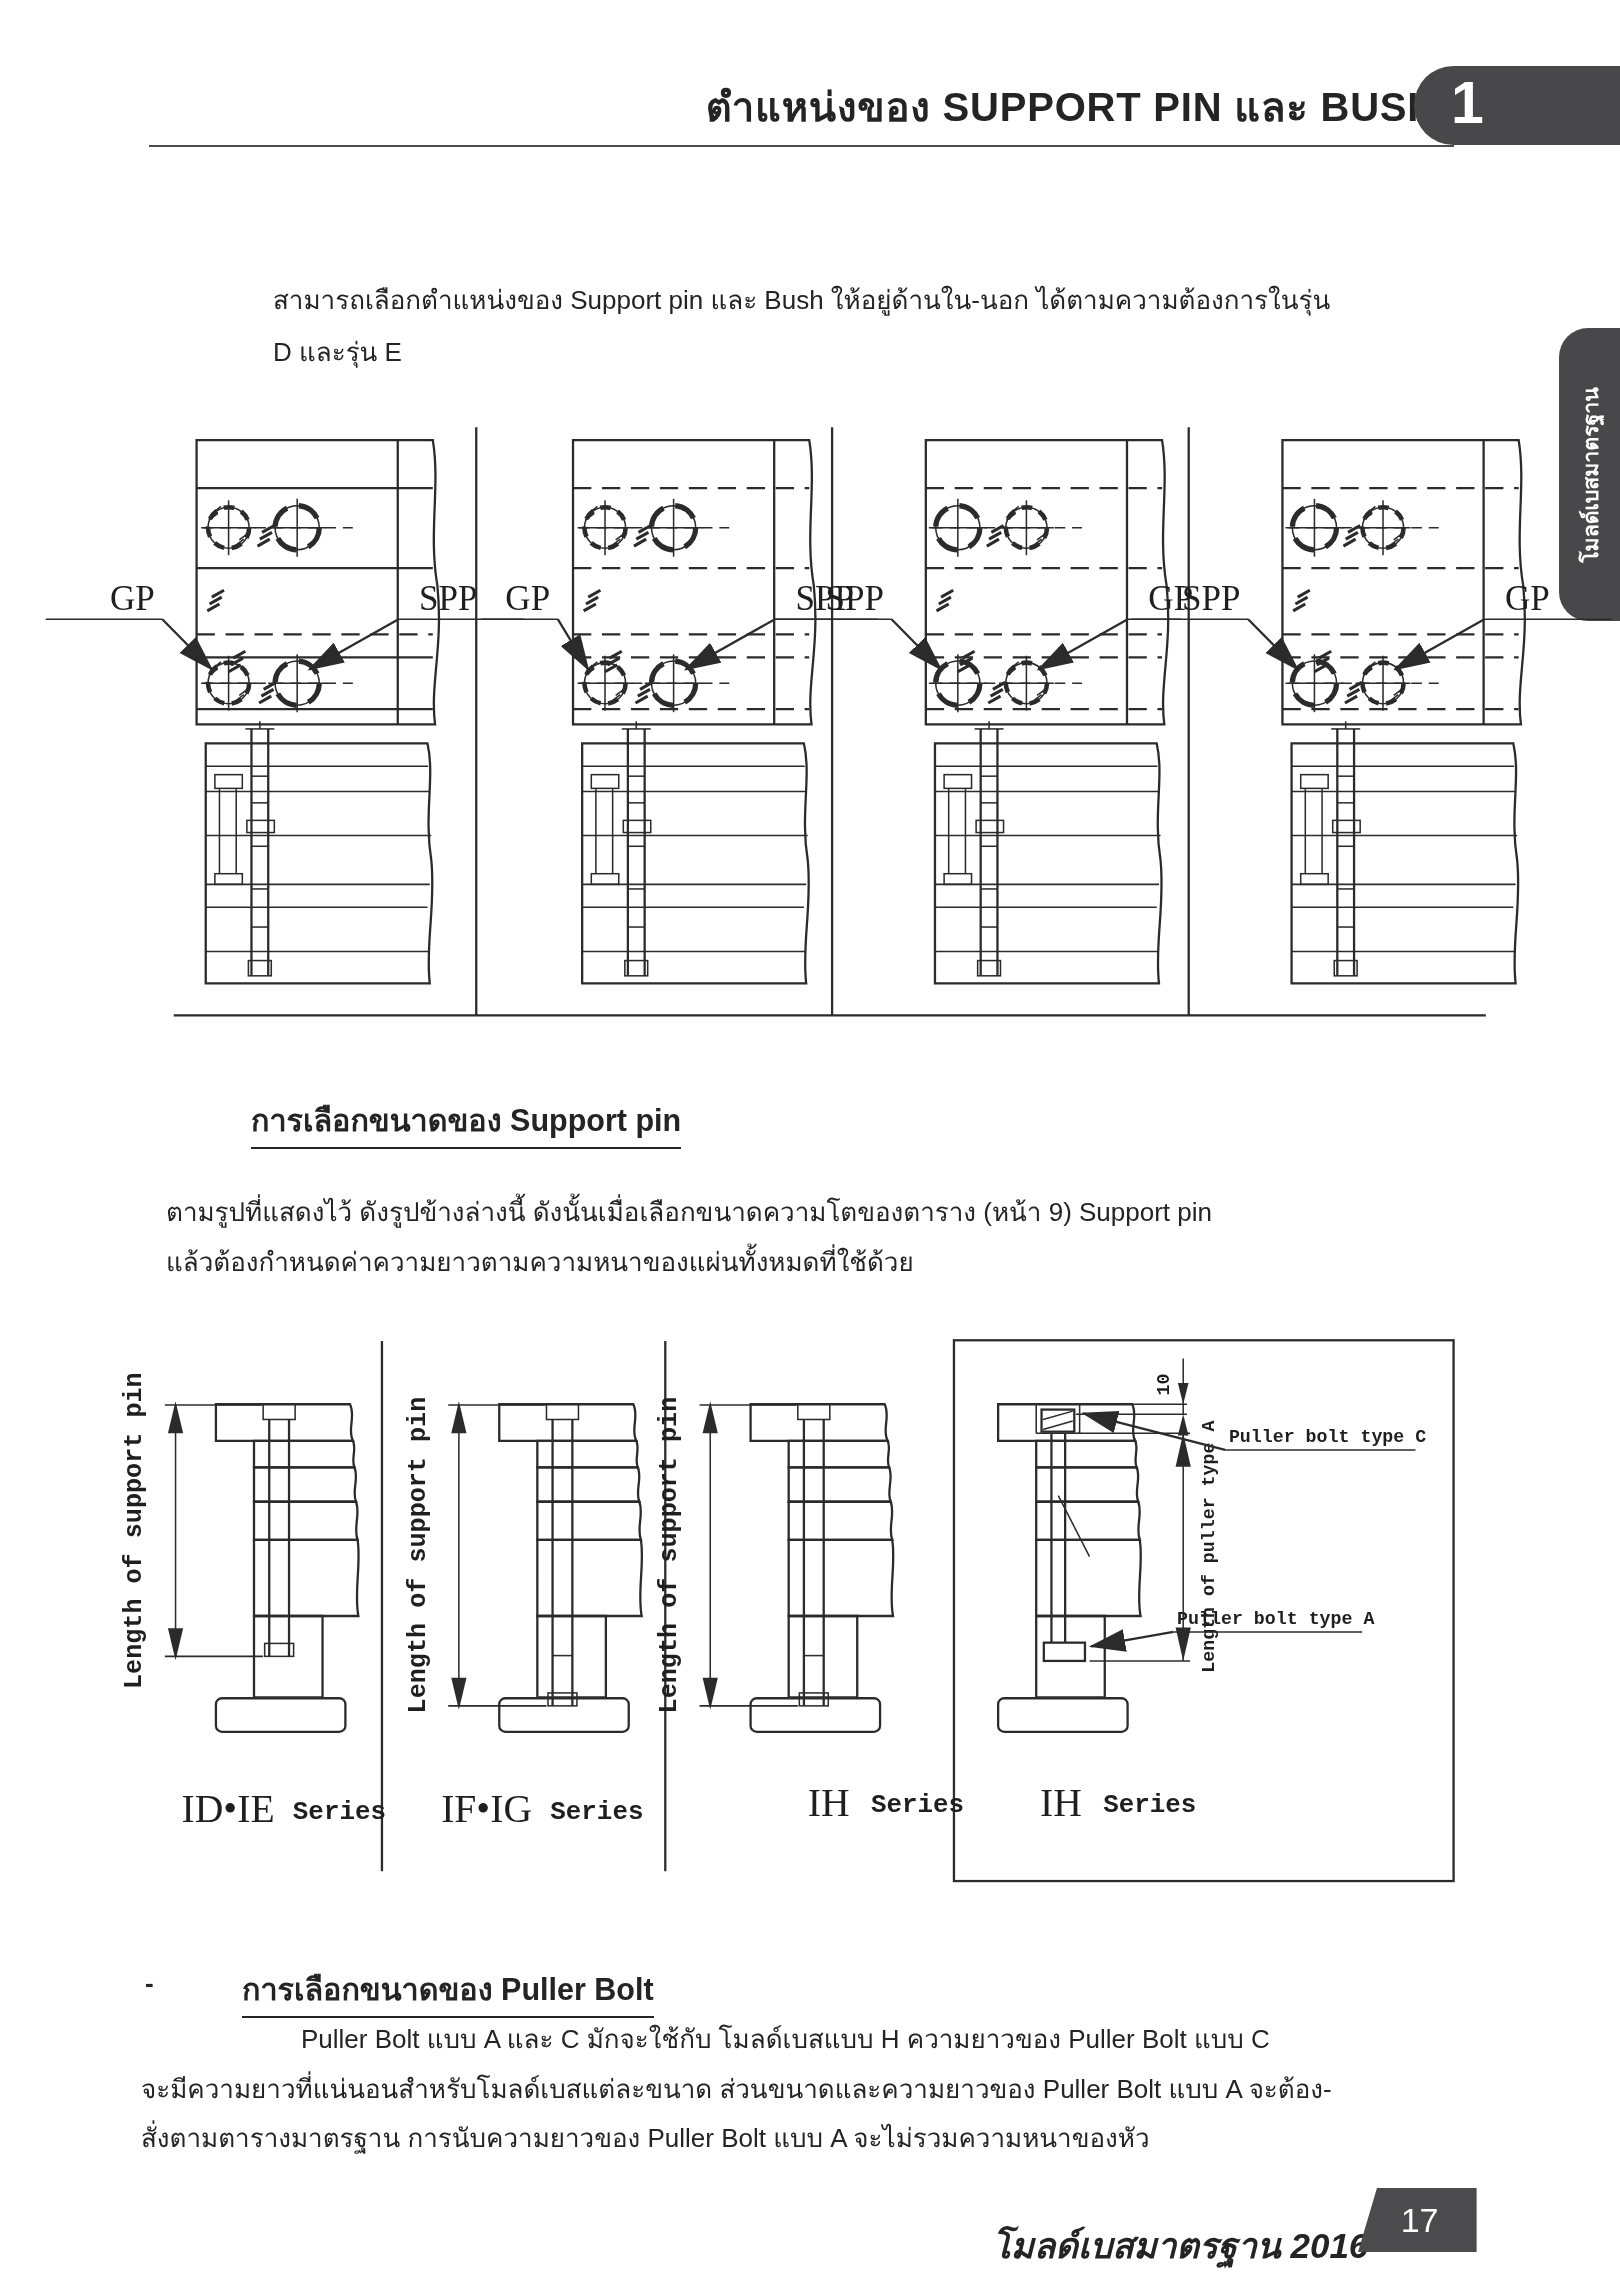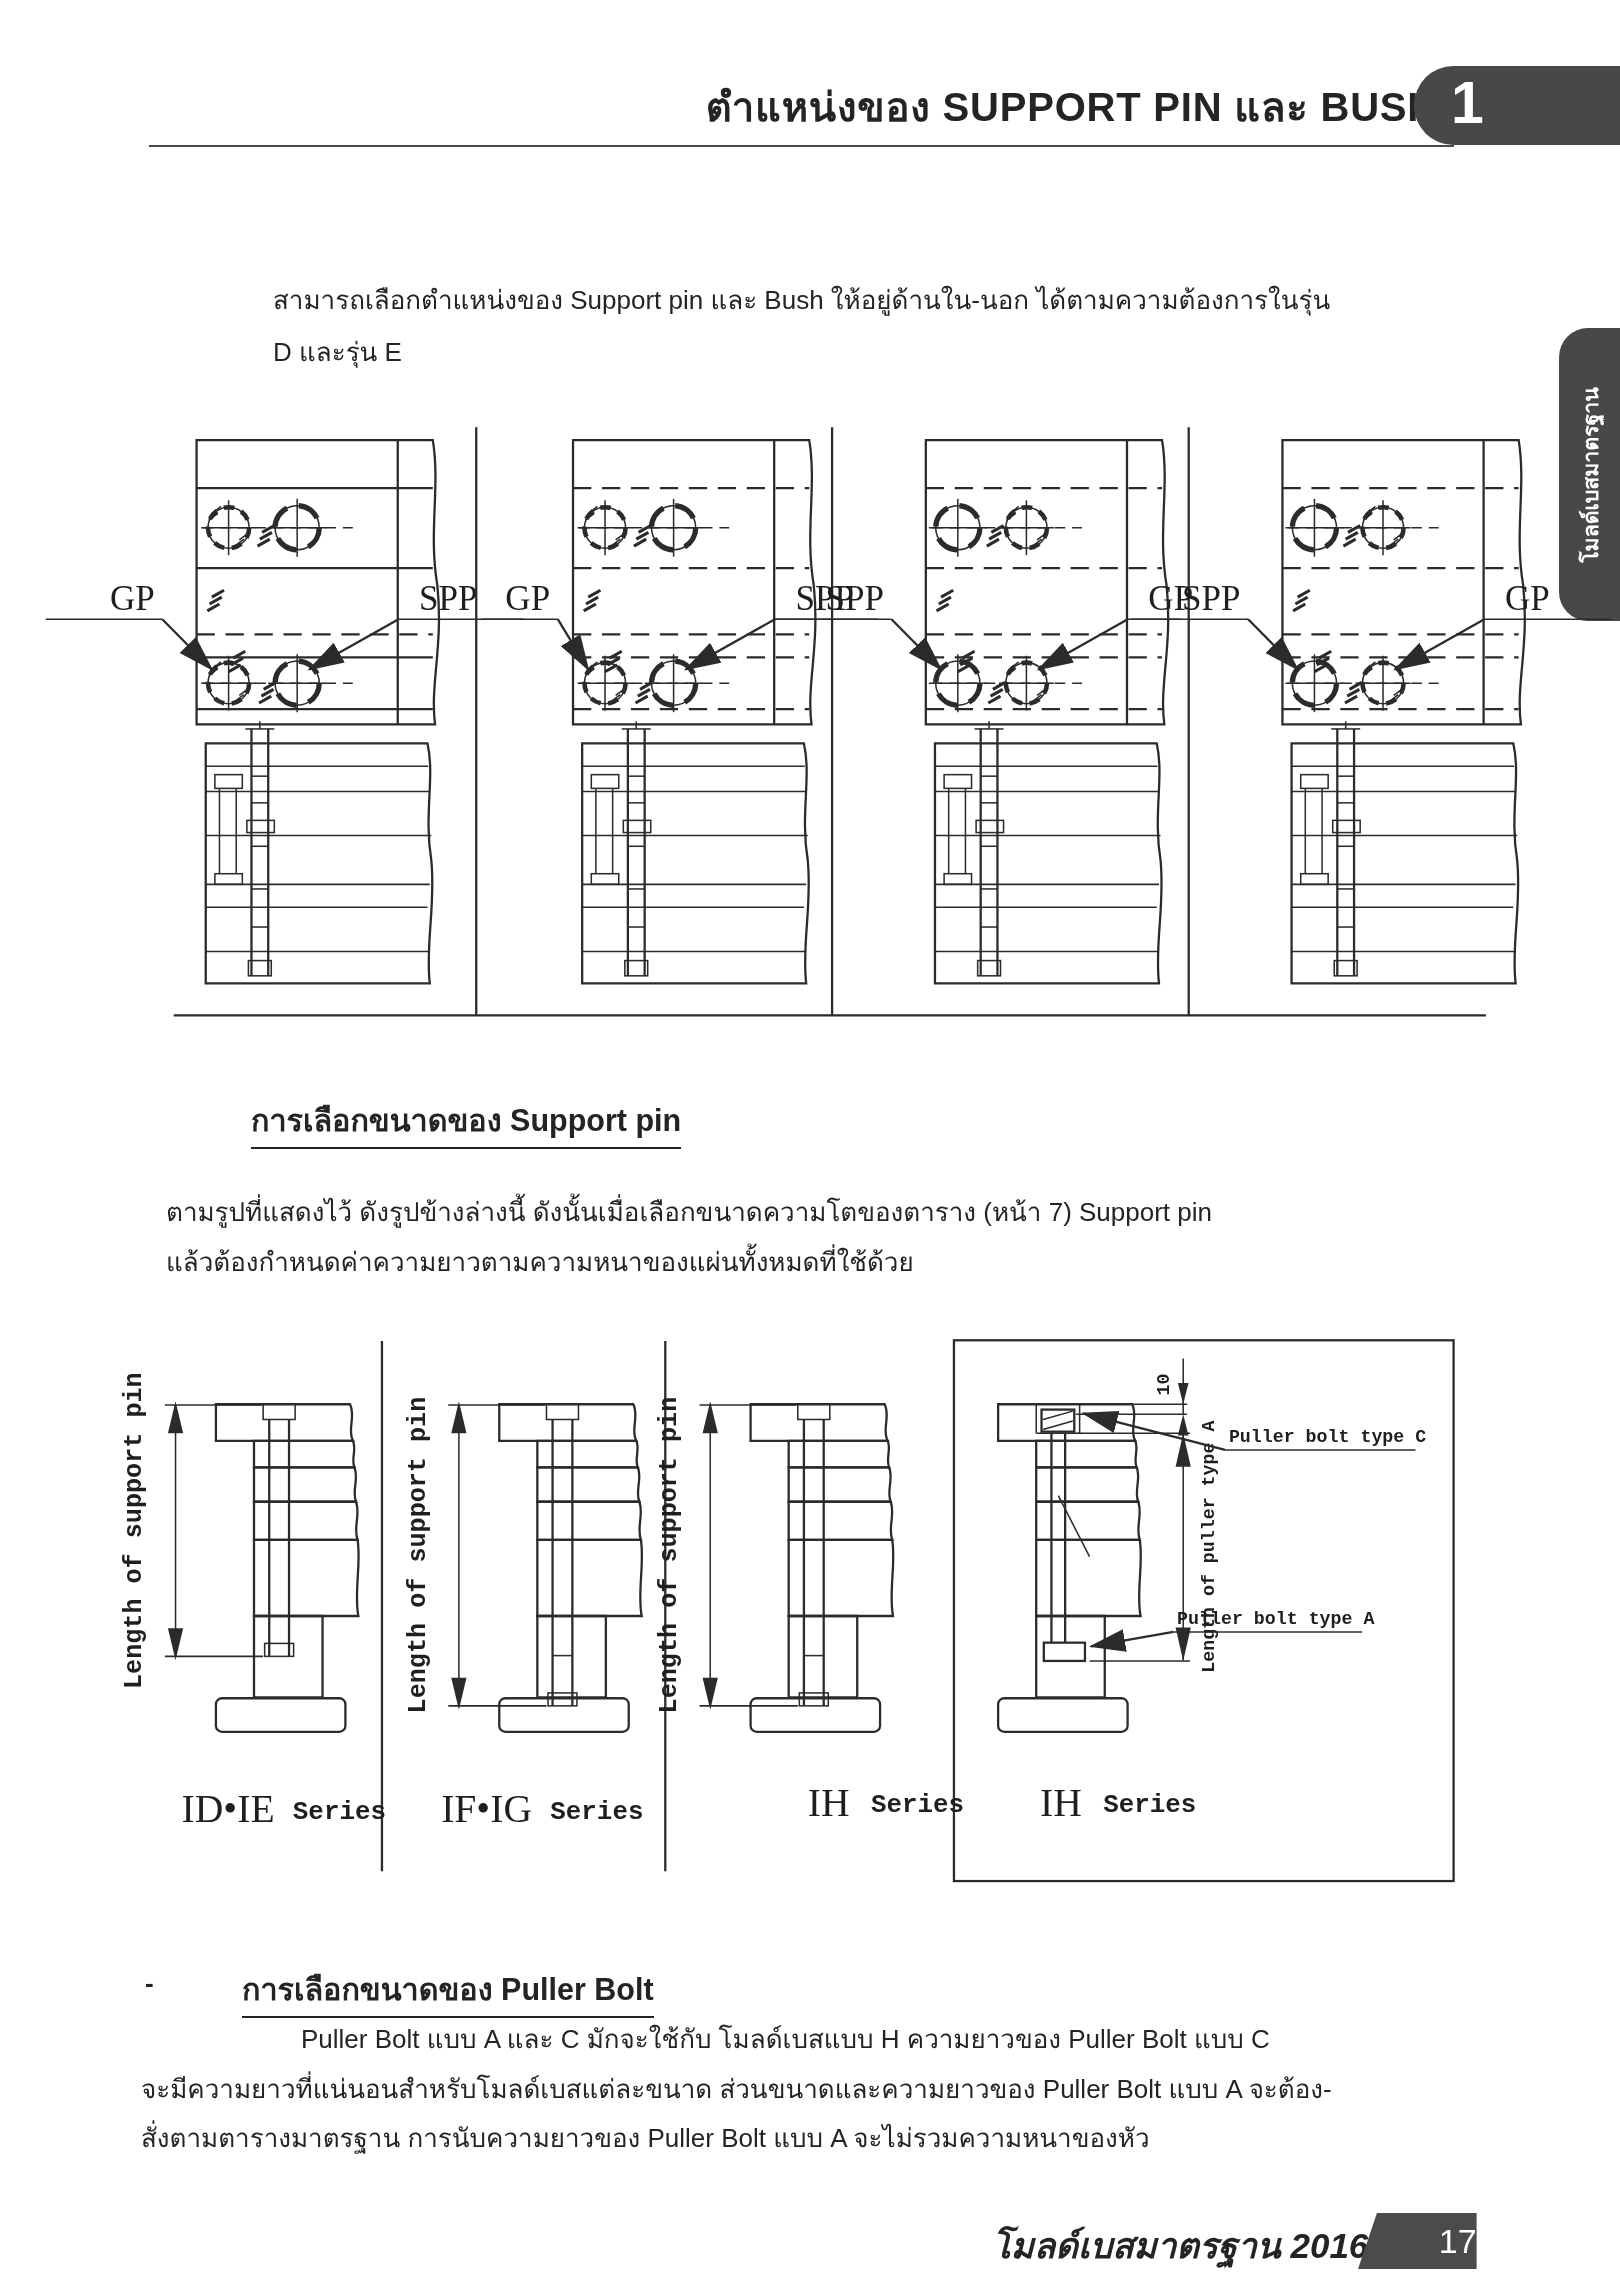--- a/index.html
+++ b/index.html
@@ -51,24 +51,24 @@
   #s1l1{left:320px;top:1142px;}
   #s1l2{left:166px;top:1191px;}
   #s1l3{left:166px;top:1241px;}
   #s2l1{left:301px;top:2018px;}
   #s2l2{left:141px;top:2068px;}
   #s2l3{left:141px;top:2117px;}
 
   
   .footer-label{position:absolute;left:992px;top:2198px;font-size:35px;
                 font-style:italic;font-weight:700;white-space:nowrap;margin-top:20px;}
-  .footer-page{position:absolute;left:1358px;top:2188px;width:114px;height:56px;
+  .footer-page{position:absolute;left:1358px;top:2188px;width:114px;height:64px;
                background:#4b4b4e;clip-path:polygon(16% 0,100% 0,100% 100%,0 100%);
-               display:flex;align-items:center;justify-content:flex-end;padding-left:4.6px;
-               color:#fff;font-size:34px;margin-top:25px;}
+               display:flex;align-items:center;justify-content:center;padding-left:4.6px;
+               color:#fff;font-size:34px;}
 </style>
 </head>
 <body>
 
 <div class="page">
 
   <div class="header-title">ตำแหน่งของ SUPPORT PIN และ BUSH</div>
   <div class="header-tab">
     <div class="num">1</div>
   </div>
@@ -238,21 +238,21 @@
       <text class="gplabel" x="-55" y="252" text-anchor="end">SPP</text>
       <line class="ln thin" x1="-198" y1="264" x2="-45" y2="264"></line>
       <line class="ln" x1="-45" y1="264" x2="20" y2="330" marker-end="url(#arr1)"></line>
       <text class="gplabel" x="292" y="252">GP</text>
       <line class="ln thin" x1="265" y1="264" x2="432" y2="264"></line>
       <line class="ln" x1="265" y1="264" x2="148" y2="330" marker-end="url(#arr1)"></line>
     </g>
   </svg>
 
   <div class="sec-heading" id="sec1-heading">การเลือกขนาดของ Support pin</div>
-  <div class="bline" id="s1l2">ตามรูปที่แสดงไว้ ดังรูปข้างล่างนี้ ดังนั้นเมื่อเลือกขนาดความโตของตาราง (หน้า 7) Support pin</div>
+  <div class="bline" id="s1l2">ตามรูปที่แสดงไว้ ดังรูปข้างล่างนี้ ดังนั้นเมื่อเลือกขนาดความโตของตาราง (หน้า 9) Support pin</div>
   <div class="bline" id="s1l3">แล้วต้องกำหนดค่าความยาวตามความหนาของแผ่นทั้งหมดที่ใช้ด้วย</div>
 
   <svg id="fig2" class="figsvg" width="1620" height="556" viewBox="0 0 2126 730">
     <defs>
       <marker id="arr2" markerWidth="18" markerHeight="12" refX="15" refY="5" orient="auto">
         <path d="M0,0 L16,5 L0,10 Z" fill="#2b2b2b"></path>
       </marker>
       <g id="stackPlates">
         <path class="ln" d="M0,0 H176 C184,16 172,34 180,48 H0 Z"></path>
         <path class="ln" d="M50,48 H180 C185,60 177,72 182,83 H50 Z"></path>

